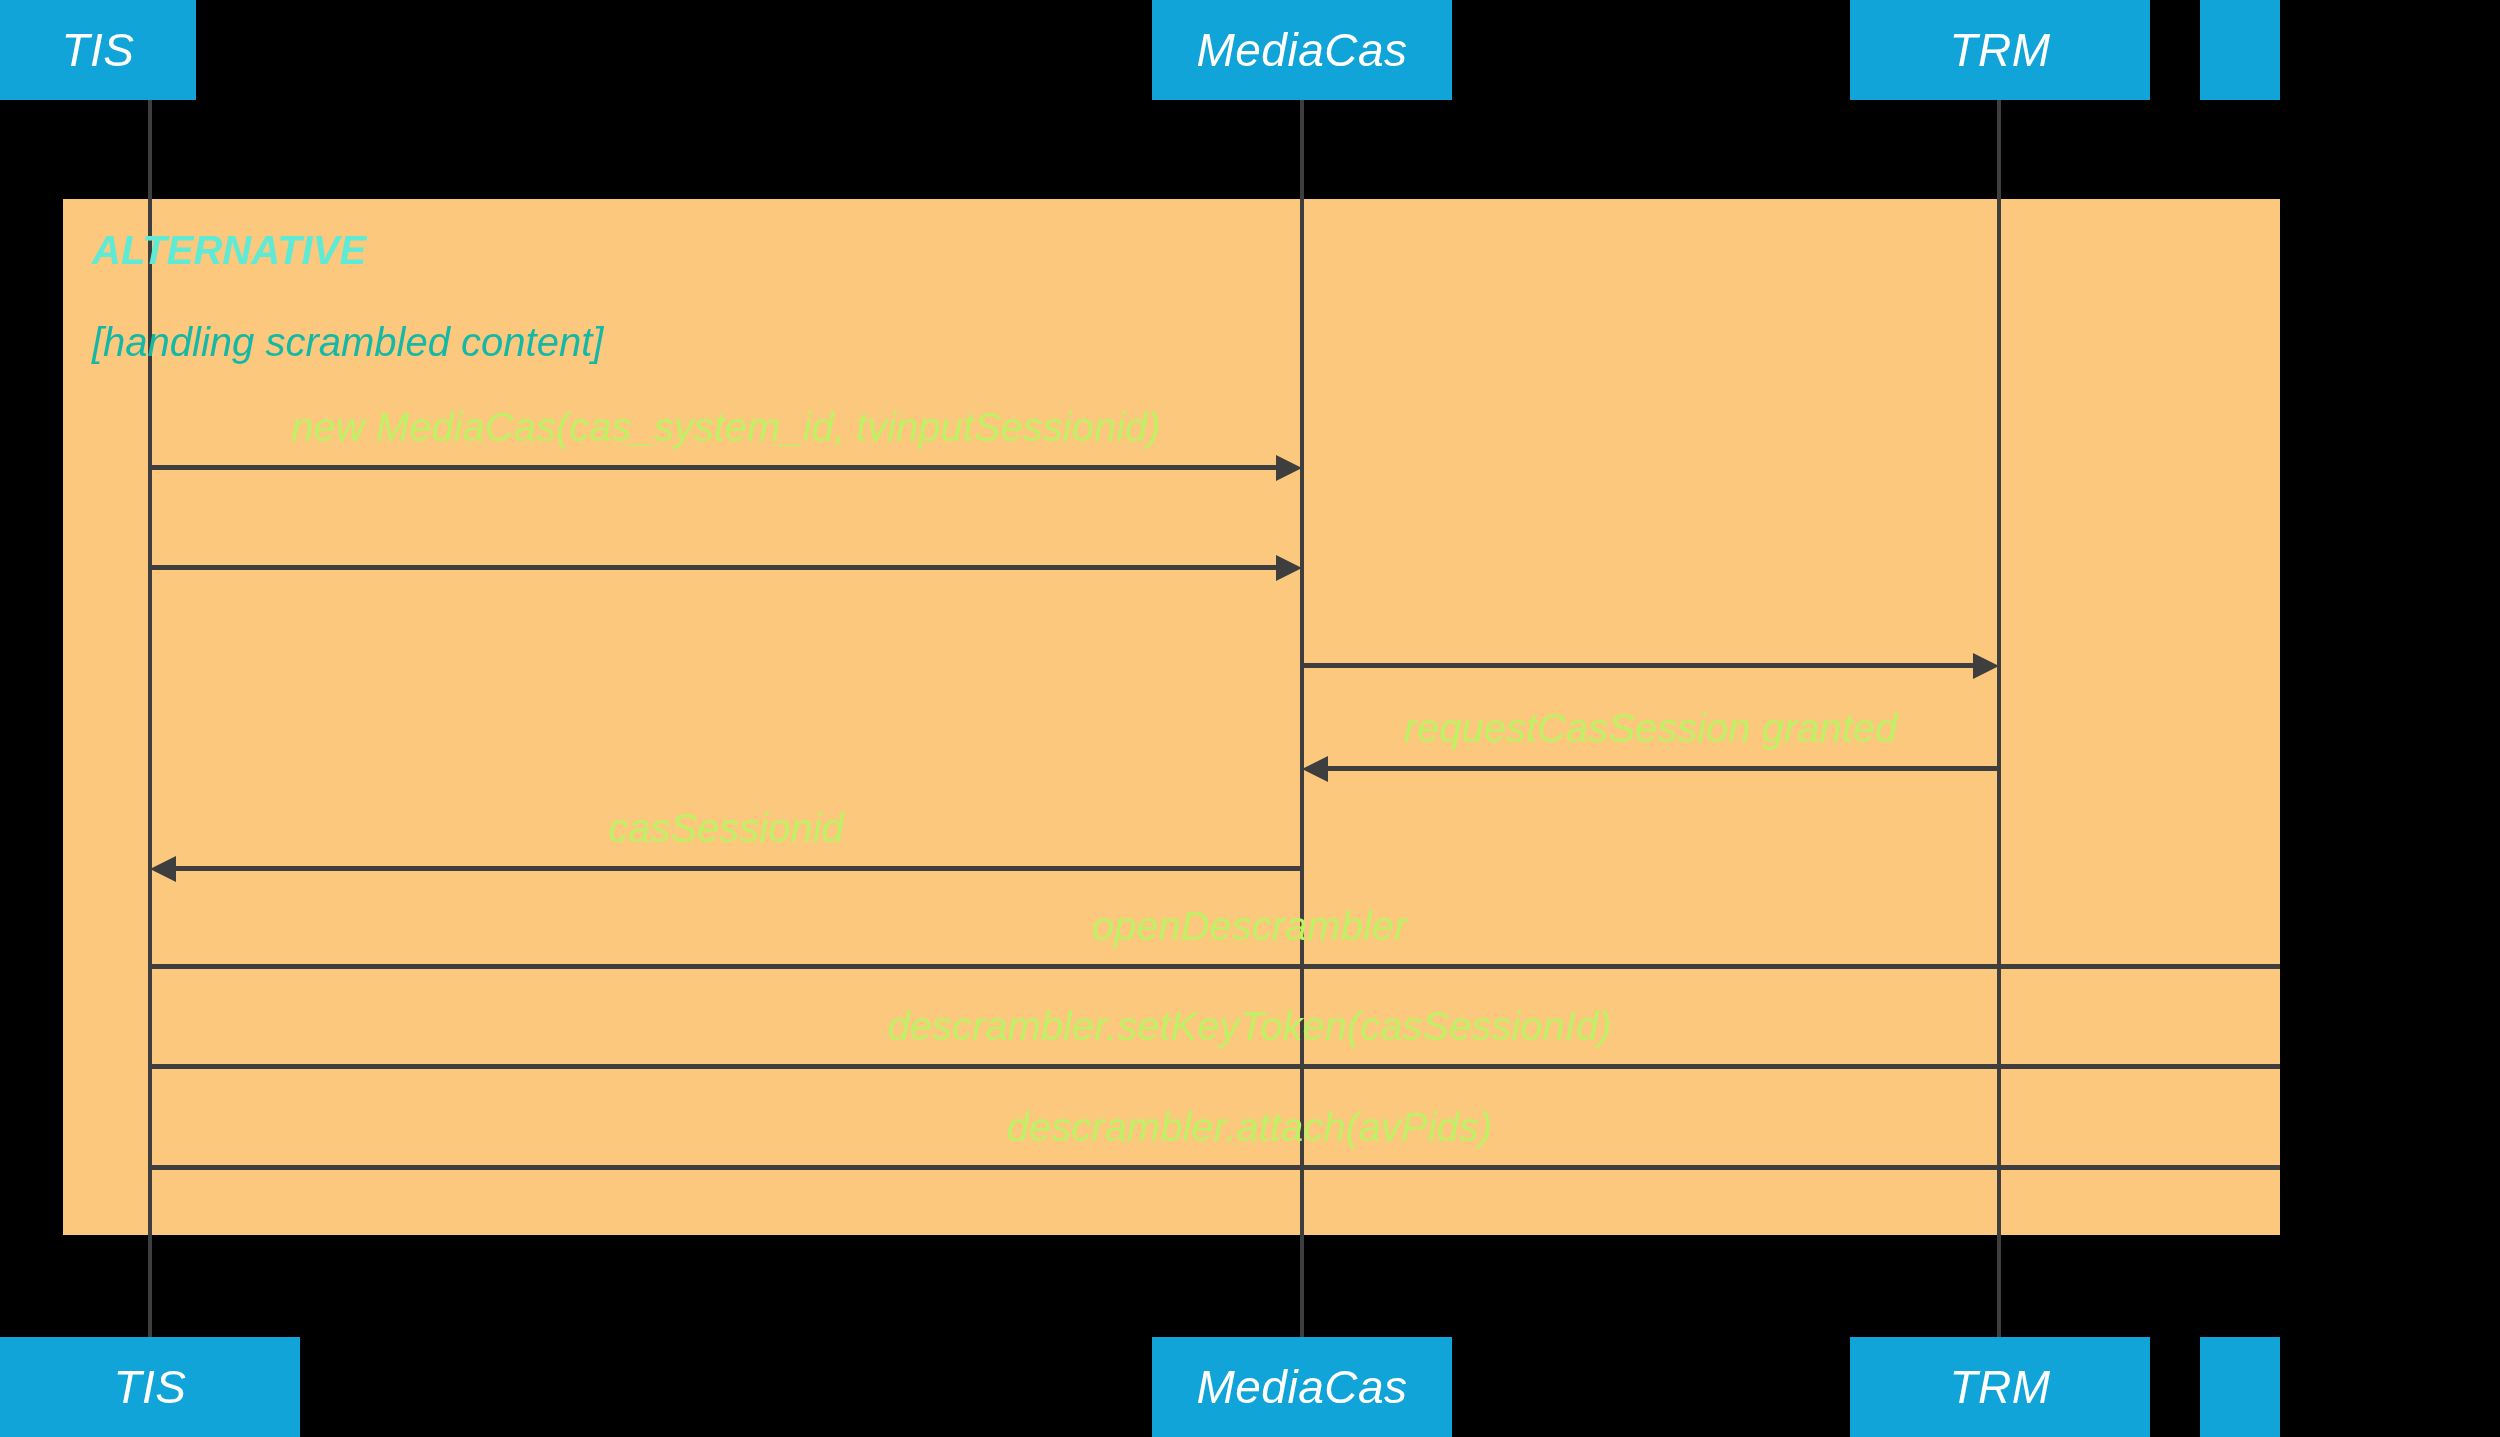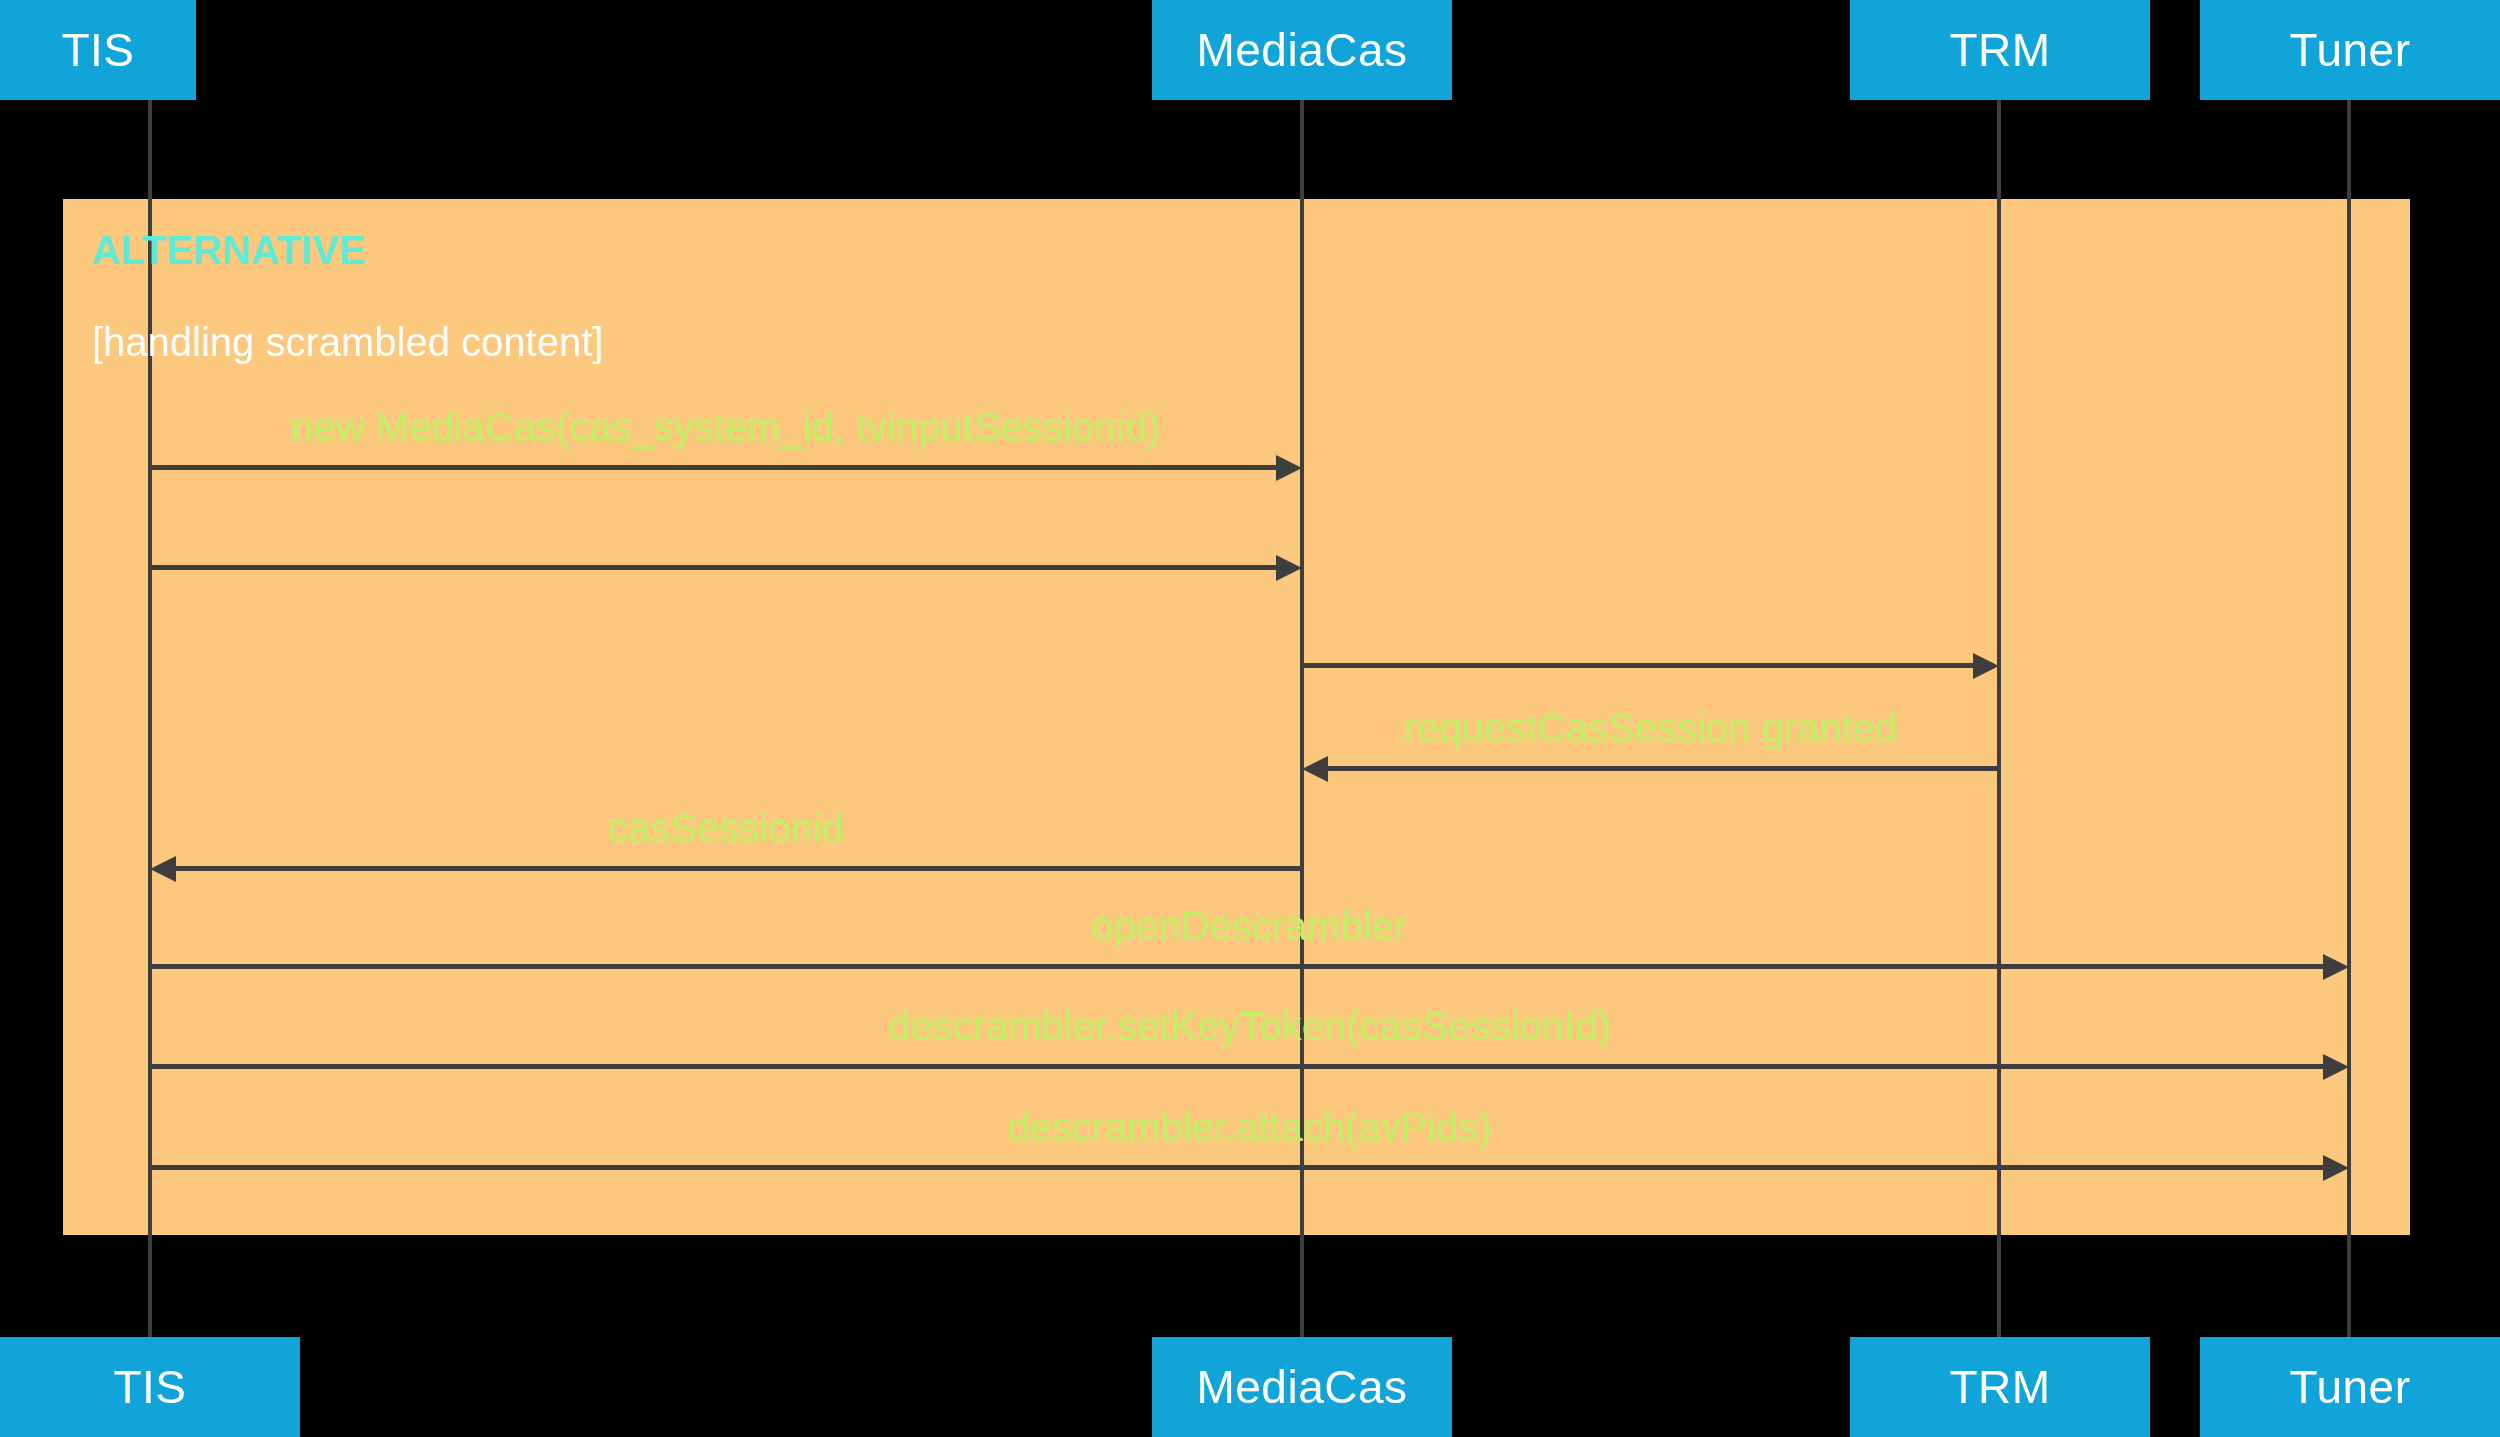--- a/index.html
+++ b/index.html
@@ -5,24 +5,25 @@
   html, body {
     margin: 0;
     padding: 0;
     background: #000000;
   }
   body {
     font-family: "Liberation Sans", sans-serif;
   }
   #canvas {
     position: relative;
-    width: 2500px;
+    width: 2280px;
     height: 1437px;
     background: #000000;
     overflow: hidden;
+    font-style: italic;
   }
   .actor-box {
     position: absolute;
     background: #10A4D8;
     color: #ffffff;
     display: flex;
     align-items: center;
     justify-content: center;
     font-size: 46px;
     font-family: "Liberation Sans", sans-serif;
@@ -42,21 +43,21 @@
     position: absolute;
     font-size: 40px;
     font-weight: bold;
     color: #5eead4;
     white-space: nowrap;
     font-family: "Liberation Sans", sans-serif;
   }
   .frag-guard {
     position: absolute;
     font-size: 40px;
-    color: #ffffff;
+    color: #14b8a6;
     white-space: nowrap;
     font-family: "Liberation Sans", sans-serif;
   }
   .msg-line {
     position: absolute;
     height: 5px;
     background: #3E3E3E;
   }
   .arrowhead {
     position: absolute;

